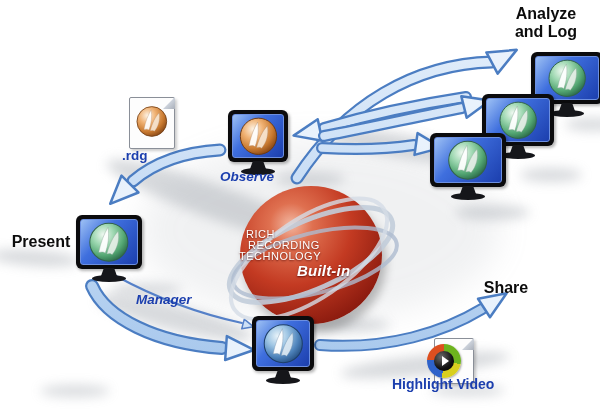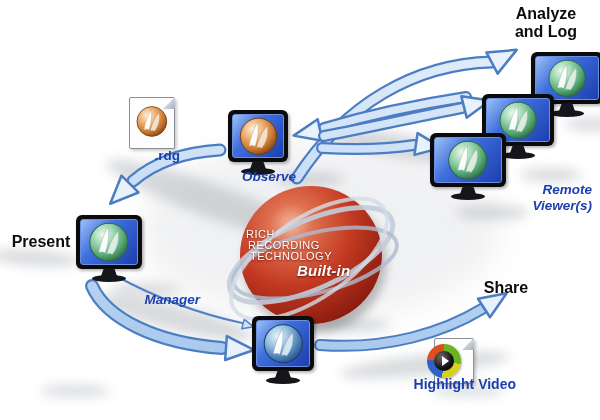--- a/index.html
+++ b/index.html
@@ -4,21 +4,21 @@
 <style>
   html,body{margin:0;padding:0;background:#fff;}
   #stage{position:relative;width:600px;height:420px;background:#ffffff;overflow:hidden;
          font-family:"Liberation Sans",sans-serif;}
   .abs{position:absolute;}
   
   .sh{position:absolute;background:#9aa0a8;border-radius:50%;filter:blur(6px);opacity:.38;}
   .sh.big{filter:blur(16px);opacity:.14;}
   
   .lbl{position:absolute;font-weight:600;font-size:16px;line-height:1.12;color:#0c0c0c;text-align:center;}
-  .blu{position:absolute;font-style:italic;font-weight:600;font-size:13.5px;line-height:1.18;color:#1c3fae;text-align:right;}
+  .blu{position:absolute;font-style:italic;font-weight:600;font-size:13.5px;line-height:1.18;color:#1c3fae;text-align:left;}
   .blu.up{font-style:normal;}
   
   .monitor{position:absolute;display:flex;flex-direction:column;align-items:center;}
   .frame{box-sizing:border-box;background:#0b0b0d;border-radius:6px;padding:4px;
          box-shadow:1.5px 2px 3px rgba(0,0,0,.28);}
   .screen{width:100%;height:100%;border-radius:3px;border:1px solid #6c8fe0;box-sizing:border-box;
           background:linear-gradient(130deg,#9cc0f4 0%,#3f6fde 38%,#1c3fae 100%);
           display:flex;align-items:center;justify-content:center;overflow:hidden;}
   .orb{width:78%;height:92%;}
   .neck{width:16px;height:8px;background:#15161a;margin-top:-1px;
@@ -166,21 +166,21 @@
   <div id="sphere" class="abs" style="left:240px;top:186px;width:142px;height:138px"></div>
   <svg class="abs" style="left:222px;top:178px" width="186" height="162">
     <g fill="none">
       <ellipse cx="89" cy="77" rx="88" ry="34" stroke="#c2cdda" stroke-width="5" opacity=".9" transform="rotate(-24 89 77)"></ellipse>
       <ellipse cx="93" cy="85" rx="84" ry="30" stroke="#aebccf" stroke-width="4" opacity=".8" transform="rotate(-14 93 85)"></ellipse>
       <ellipse cx="87" cy="81" rx="90" ry="40" stroke="#d4dce6" stroke-width="4" opacity=".8" transform="rotate(-34 87 81)"></ellipse>
     </g>
   </svg>
   <div class="sph-l" style="left:246px;top:228px">RICH</div>
   <div class="sph-l" style="left:248px;top:239px">RECORDING</div>
-  <div class="sph-l" style="left:250px;top:250px">TECHNOLOGY</div>
+  <div class="sph-l" style="left:239px;top:250px">TECHNOLOGY</div>
   <div class="sph-l it" style="left:297px;top:262px">Built-in</div>
 
   <div class="monitor" style="left:531px;top:52px">
     <div class="frame" style="width:72px;height:52px">
       <div class="screen">
           <svg class="orb" viewBox="0 0 100 100">
             <use href="#orbGreen"></use>
           </svg>
         </div>
     </div>
@@ -262,21 +262,17 @@
 
   <div class="lbl" style="left:496px;top:5px;width:100px">
     <div>Analyze</div>
     <div>and Log</div>
   </div>
   <div class="blu" style="left:220px;top:169px;width:76px">Observe</div>
   <div class="blu up" style="left:122px;top:148px;width:58px">.rdg</div>
   <div class="lbl" style="left:8px;top:233px;width:66px">Present</div>
   <div class="blu" style="left:136px;top:292px;width:64px">Manager</div>
   <div class="lbl" style="left:474px;top:279px;width:64px">Share</div>
-  <div class="blu" style="left:502px;top:182px;width:90px">
-    <div>Remote</div>
-    <div>Viewer(s)</div>
-  </div>
   <div class="blu up" style="left:392px;top:376px;width:124px;font-size:14px">
     <div>Highlight Video</div>
   </div>
 
 </div>
 
 </body></html>

